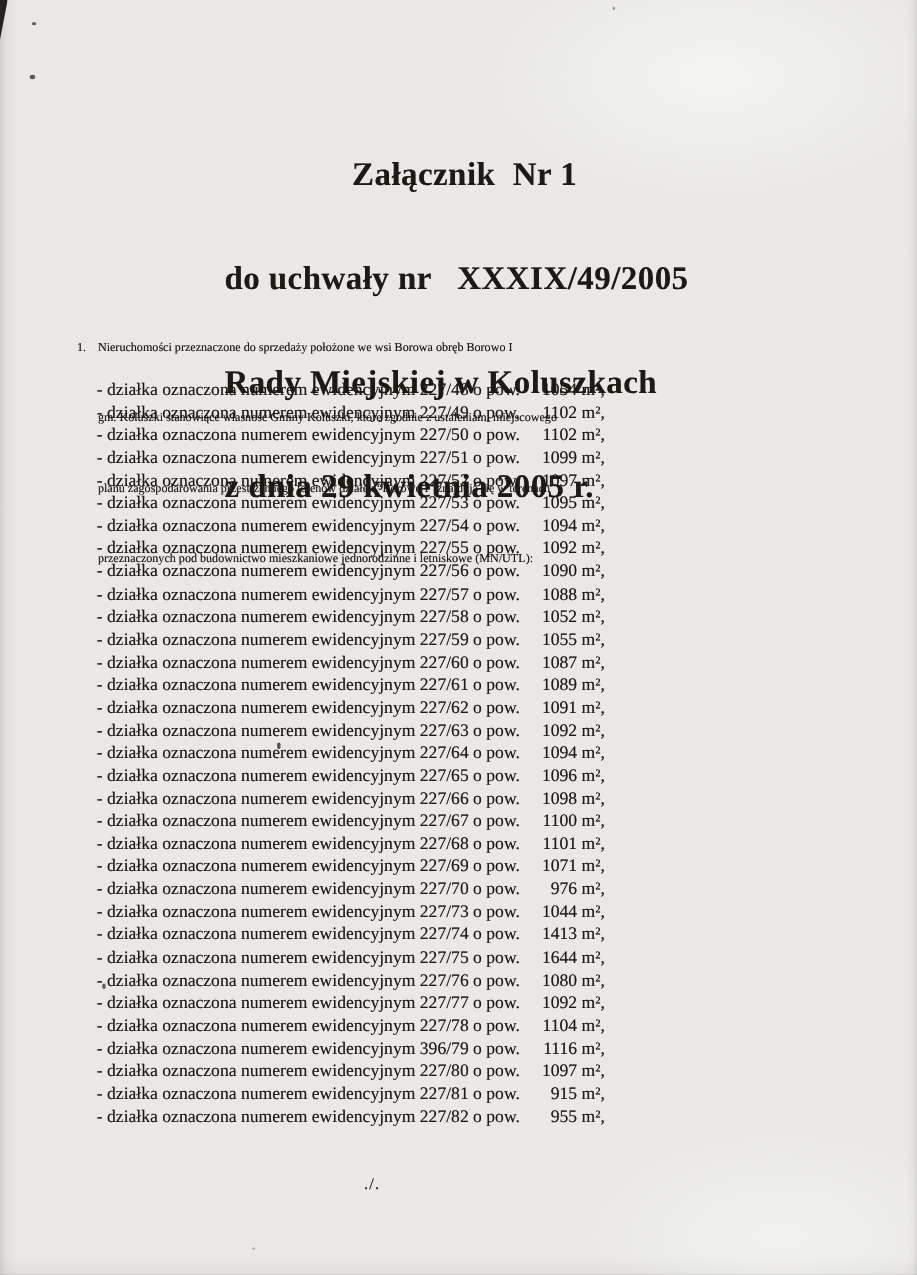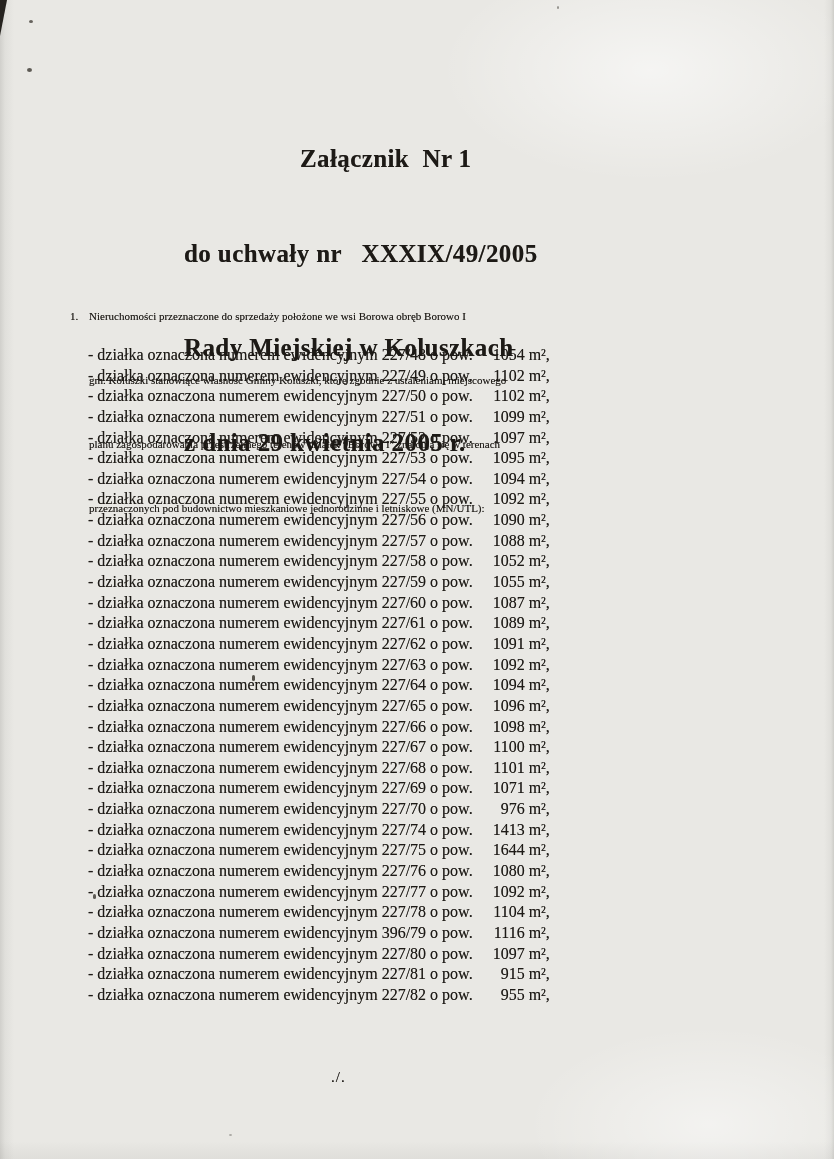--- a/index.html
+++ b/index.html
@@ -18,22 +18,22 @@
       linear-gradient(270deg, rgba(80,80,75,0.18) 0px, rgba(80,80,75,0.06) 3px, rgba(80,80,75,0) 10px),
       linear-gradient(0deg, rgba(90,90,85,0.07) 0px, rgba(90,90,85,0) 18px),
       #e9e8e4;
     text-shadow: 0 0 0.5px rgba(25,22,18,0.55);
   }
 
   
   .title-block {
     position: absolute;
     top: 80px;
-    left: 184px;
-    font-size: 25px;
+    left: 204px;
+    font-size: 30px;
     font-weight: bold;
     line-height: 31.5px;
     letter-spacing: 0.4px;
     white-space: pre;
   }
   .title-line.indent-1 { padding-left: 116px; }
 
   
   .intro {
     position: absolute;
@@ -130,20 +130,21 @@
       <div class="row"><span class="pfx">- działka oznaczona numerem ewidencyjnym </span><span class="num">227/61</span><span class="mid"> o pow.</span><span class="area">1089</span><span class="unit"> m²,</span></div>
       <div class="row"><span class="pfx">- działka oznaczona numerem ewidencyjnym </span><span class="num">227/62</span><span class="mid"> o pow.</span><span class="area">1091</span><span class="unit"> m²,</span></div>
       <div class="row"><span class="pfx">- działka oznaczona numerem ewidencyjnym </span><span class="num">227/63</span><span class="mid"> o pow.</span><span class="area">1092</span><span class="unit"> m²,</span></div>
       <div class="row"><span class="pfx">- działka oznaczona numerem ewidencyjnym </span><span class="num">227/64</span><span class="mid"> o pow.</span><span class="area">1094</span><span class="unit"> m²,</span></div>
       <div class="row"><span class="pfx">- działka oznaczona numerem ewidencyjnym </span><span class="num">227/65</span><span class="mid"> o pow.</span><span class="area">1096</span><span class="unit"> m²,</span></div>
       <div class="row"><span class="pfx">- działka oznaczona numerem ewidencyjnym </span><span class="num">227/66</span><span class="mid"> o pow.</span><span class="area">1098</span><span class="unit"> m²,</span></div>
       <div class="row"><span class="pfx">- działka oznaczona numerem ewidencyjnym </span><span class="num">227/67</span><span class="mid"> o pow.</span><span class="area">1100</span><span class="unit"> m²,</span></div>
       <div class="row"><span class="pfx">- działka oznaczona numerem ewidencyjnym </span><span class="num">227/68</span><span class="mid"> o pow.</span><span class="area">1101</span><span class="unit"> m²,</span></div>
       <div class="row"><span class="pfx">- działka oznaczona numerem ewidencyjnym </span><span class="num">227/69</span><span class="mid"> o pow.</span><span class="area">1071</span><span class="unit"> m²,</span></div>
       <div class="row"><span class="pfx">- działka oznaczona numerem ewidencyjnym </span><span class="num">227/70</span><span class="mid"> o pow.</span><span class="area">976</span><span class="unit"> m²,</span></div>
+      <div class="row"><span class="pfx">- działka oznaczona numerem ewidencyjnym </span><span class="num">227/73</span><span class="mid"> o pow.</span><span class="area">1044</span><span class="unit"> m²,</span></div>
       <div class="row"><span class="pfx">- działka oznaczona numerem ewidencyjnym </span><span class="num">227/74</span><span class="mid"> o pow.</span><span class="area">1413</span><span class="unit"> m²,</span></div>
       <div class="row"><span class="pfx">- działka oznaczona numerem ewidencyjnym </span><span class="num">227/75</span><span class="mid"> o pow.</span><span class="area">1644</span><span class="unit"> m²,</span></div>
       <div class="row"><span class="pfx">- działka oznaczona numerem ewidencyjnym </span><span class="num">227/76</span><span class="mid"> o pow.</span><span class="area">1080</span><span class="unit"> m²,</span></div>
       <div class="row"><span class="pfx">- działka oznaczona numerem ewidencyjnym </span><span class="num">227/77</span><span class="mid"> o pow.</span><span class="area">1092</span><span class="unit"> m²,</span></div>
       <div class="row"><span class="pfx">- działka oznaczona numerem ewidencyjnym </span><span class="num">227/78</span><span class="mid"> o pow.</span><span class="area">1104</span><span class="unit"> m²,</span></div>
       <div class="row"><span class="pfx">- działka oznaczona numerem ewidencyjnym </span><span class="num">396/79</span><span class="mid"> o pow.</span><span class="area">1116</span><span class="unit"> m²,</span></div>
       <div class="row"><span class="pfx">- działka oznaczona numerem ewidencyjnym </span><span class="num">227/80</span><span class="mid"> o pow.</span><span class="area">1097</span><span class="unit"> m²,</span></div>
       <div class="row"><span class="pfx">- działka oznaczona numerem ewidencyjnym </span><span class="num">227/81</span><span class="mid"> o pow.</span><span class="area">915</span><span class="unit"> m²,</span></div>
       <div class="row"><span class="pfx">- działka oznaczona numerem ewidencyjnym </span><span class="num">227/82</span><span class="mid"> o pow.</span><span class="area">955</span><span class="unit"> m²,</span></div>
     </section>

